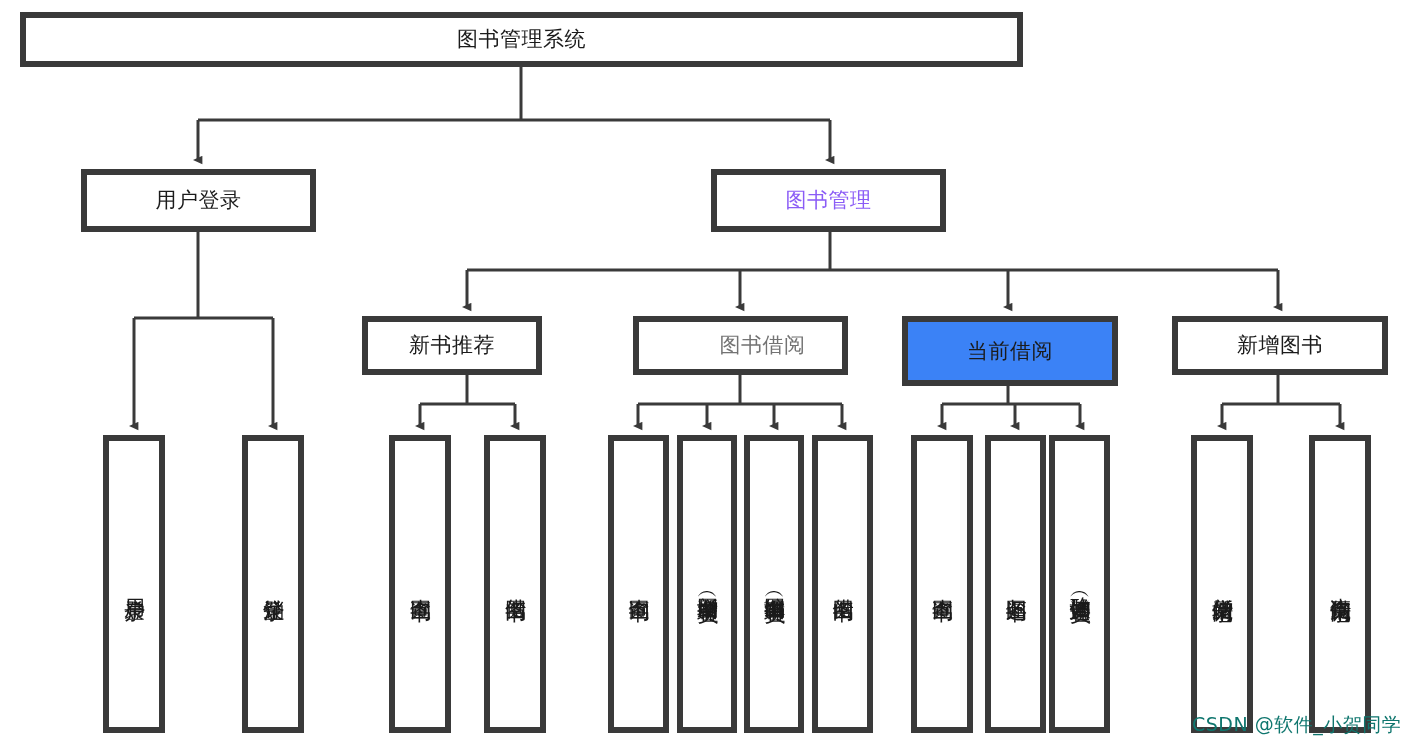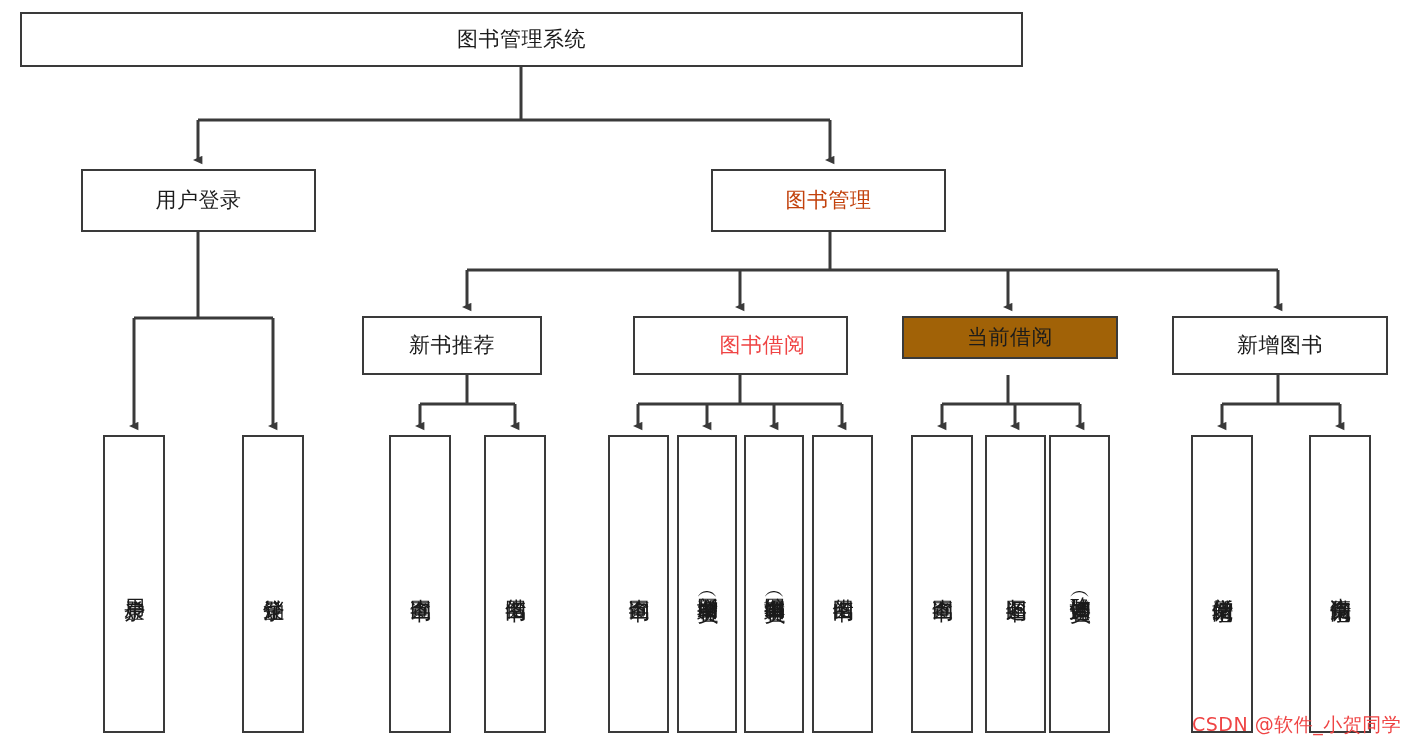--- a/index.html
+++ b/index.html
@@ -21,21 +21,21 @@
     position: absolute;
     left: 0;
     top: 0;
     width: 1405px;
     height: 747px;
   }
   .node {
     position: absolute;
     box-sizing: border-box;
     background: #ffffff;
-    border: 2px solid #22c55e;
+    border: 6px solid #22c55e;
     display: flex;
     align-items: center;
     justify-content: center;
     z-index: 2;
   }
   .node .label {
     color: #1b1b1b;
     font-size: 21px;
     line-height: 1.18;
     letter-spacing: 0.5px;
@@ -128,30 +128,30 @@
   </svg>
 
   <div class="node root" id="node-root" style="left: 20px; top: 12px; width: 1003px; height: 55px; border-color: rgb(58, 58, 58); background: rgb(255, 255, 255);">
     <span class="label" style="color: rgb(27, 27, 27);">图书管理系统</span>
   </div>
 
   <div class="node lvl2" id="node-user-login" style="left: 81px; top: 169px; width: 235px; height: 63px; border-color: rgb(58, 58, 58); background: rgb(255, 255, 255);">
     <span class="label" style="color: rgb(27, 27, 27);">用户登录</span>
   </div>
   <div class="node lvl2" id="node-book-management" style="left: 711px; top: 169px; width: 235px; height: 63px; border-color: rgb(58, 58, 58); background: rgb(255, 255, 255);">
-    <span class="label" style="color: #c2410c;">图书管理</span>
+    <span class="label" style="color: #8b5cf6;">图书管理</span>
   </div>
 
   <div class="node lvl3" id="node-new-book-recommend" style="left: 362px; top: 316px; width: 180px; height: 59px; border-color: rgb(58, 58, 58); background: rgb(255, 255, 255);">
     <span class="label" style="color: rgb(27, 27, 27);">新书推荐</span>
   </div>
   <div class="node lvl3" id="node-book-borrow" style="left: 633px; top: 316px; width: 215px; height: 59px; border-color: rgb(58, 58, 58); background: rgb(255, 255, 255);">
-    <span class="label" style="color: #ef4444; margin-left: 44px;">图书借阅</span>
+    <span class="label" style="color: #737373; margin-left: 44px;">图书借阅</span>
   </div>
-  <div class="node lvl3" id="node-current-borrow" style="left: 902px; top: 316px; width: 216px; height: 43px; border-color: rgb(58, 58, 58); background: #a16207;">
+  <div class="node lvl3" id="node-current-borrow" style="left: 902px; top: 316px; width: 216px; height: 70px; border-color: rgb(58, 58, 58); background: #3b82f6;">
     <span class="label" style="color: rgb(27, 27, 27);">当前借阅</span>
   </div>
   <div class="node lvl3" id="node-borrow-record" style="left: 1172px; top: 316px; width: 216px; height: 59px; border-color: rgb(58, 58, 58); background: rgb(255, 255, 255);">
     <span class="label" style="color: rgb(27, 27, 27);">新增图书</span>
   </div>
 
   <div class="node leaf" id="node-leaf-user-login" style="left: 103px; top: 435px; width: 62px; height: 298px; border-color: rgb(58, 58, 58); background: rgb(255, 255, 255);">
     <span class="label" style="color: rgb(27, 27, 27);">用户登录</span>
   </div>
   <div class="node leaf" id="node-leaf-logout" style="left: 242px; top: 435px; width: 62px; height: 298px; border-color: rgb(58, 58, 58); background: rgb(255, 255, 255);">
@@ -184,15 +184,15 @@
   <div class="node leaf" id="node-leaf-confirm-return" style="left: 1049px; top: 435px; width: 61px; height: 298px; border-color: rgb(58, 58, 58); background: rgb(255, 255, 255);">
     <span class="label" style="color: rgb(27, 27, 27);">确认归还（管理员）</span>
   </div>
   <div class="node leaf" id="node-leaf-add-record" style="left: 1191px; top: 435px; width: 62px; height: 298px; border-color: rgb(58, 58, 58); background: rgb(255, 255, 255);">
     <span class="label" style="color: rgb(27, 27, 27);">新增借阅记录</span>
   </div>
   <div class="node leaf" id="node-leaf-query-record" style="left: 1309px; top: 435px; width: 62px; height: 298px; border-color: rgb(58, 58, 58); background: rgb(255, 255, 255);">
     <span class="label" style="color: rgb(27, 27, 27);">查询借阅记录</span>
   </div>
 
-  <div class="watermark" style="left: 1192px; top: 712px; color: #ef4444;">CSDN @软件_小贺同学</div>
+  <div class="watermark" style="left: 1192px; top: 712px; color: #0f766e;">CSDN @软件_小贺同学</div>
 
 </div>
 
 </body></html>

